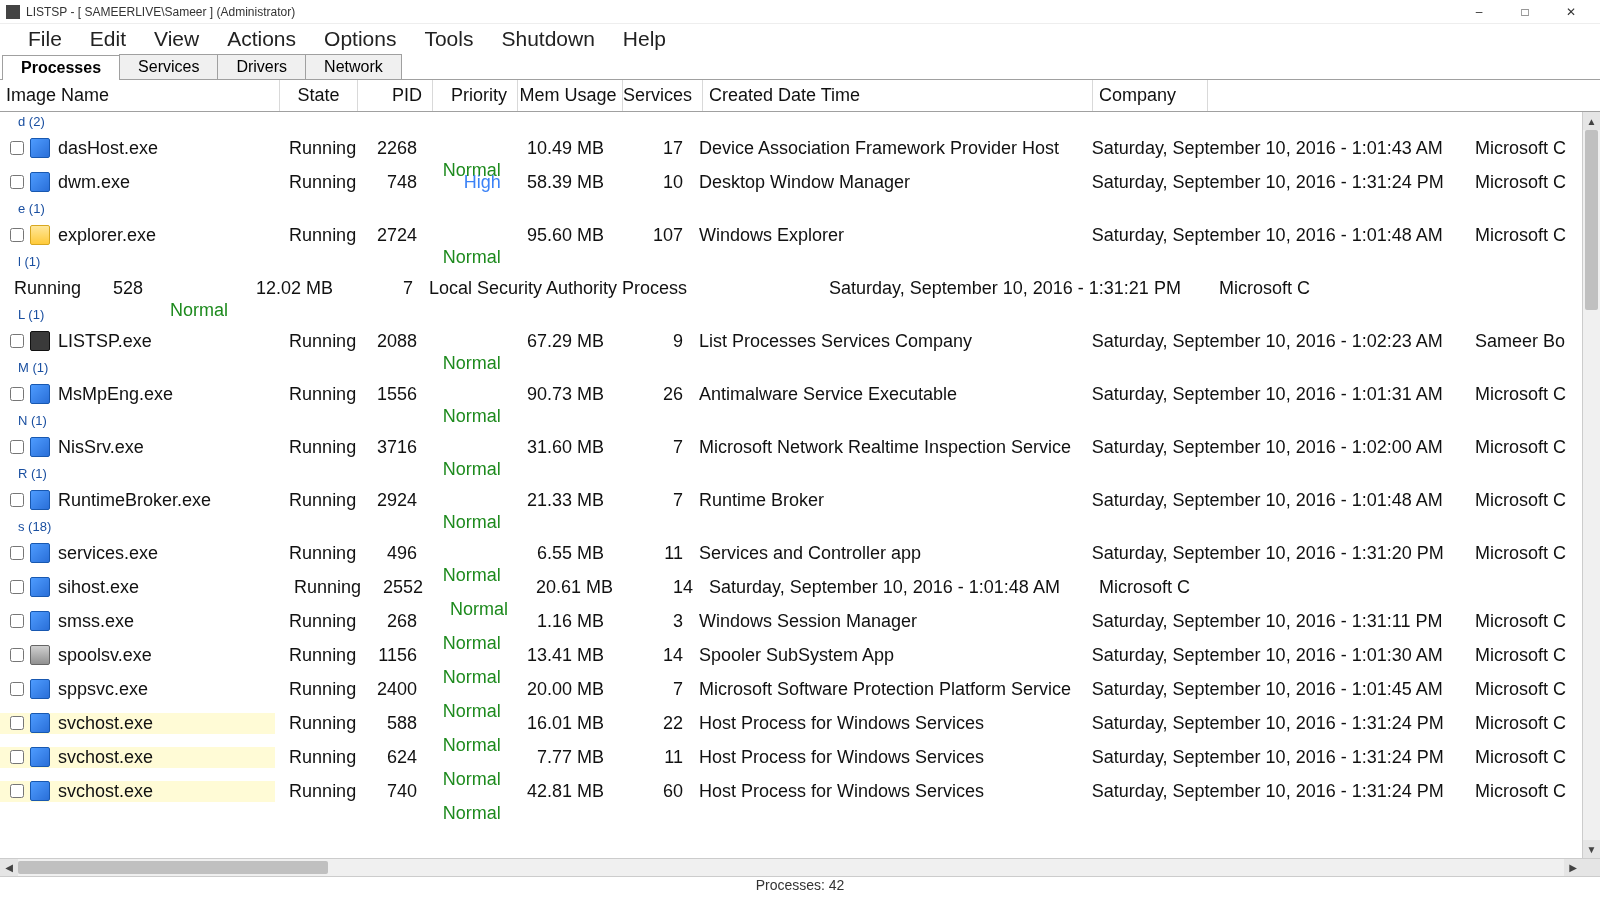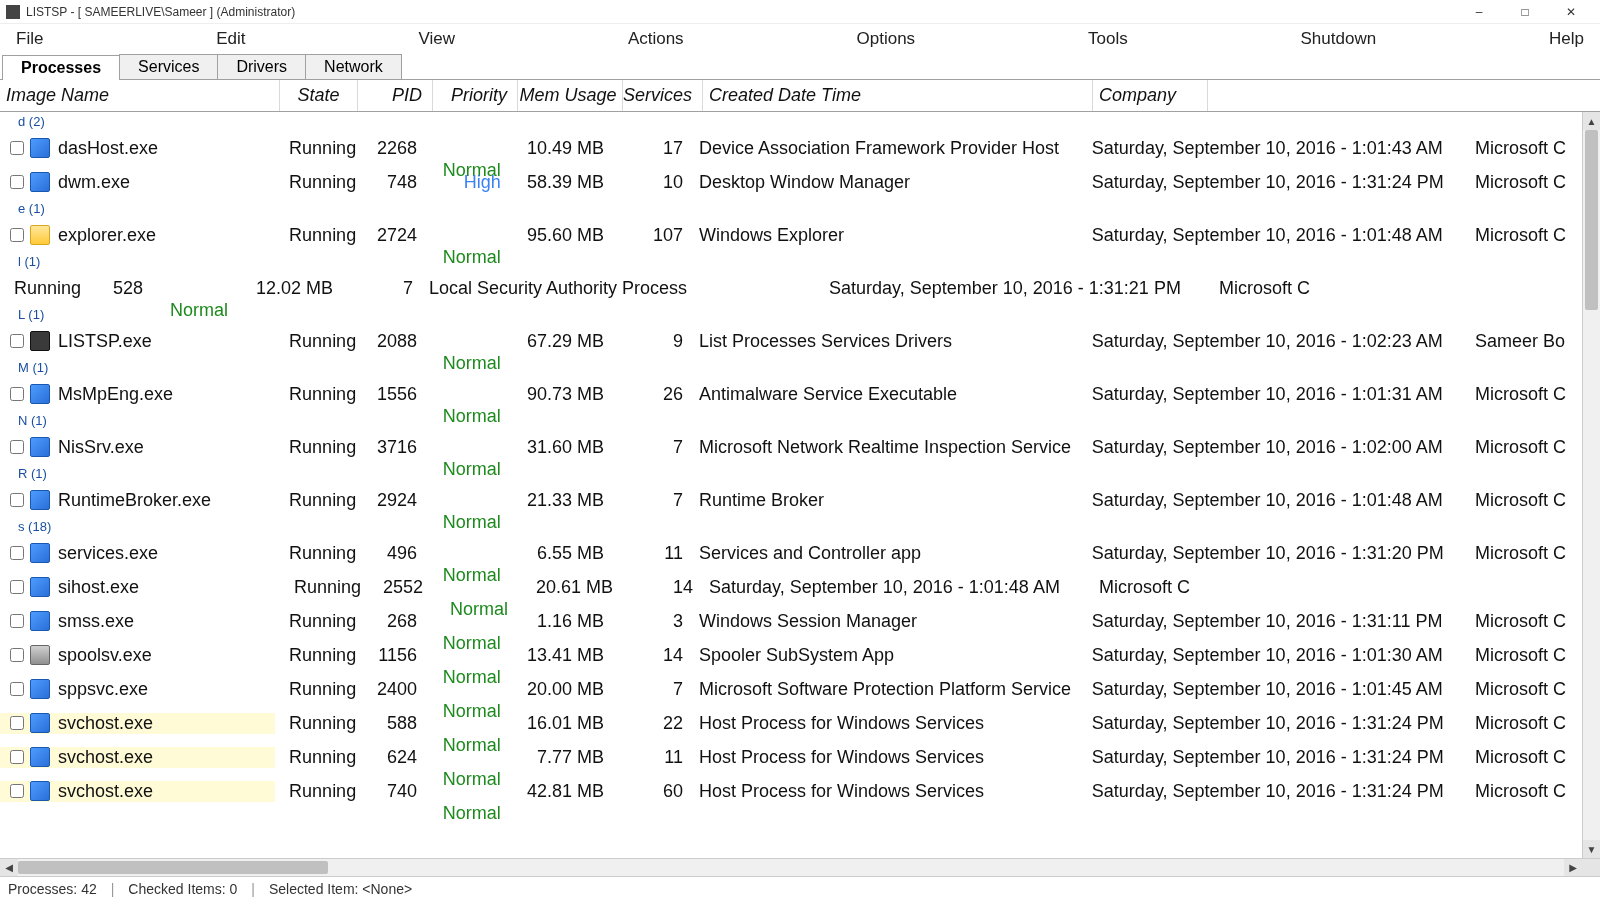--- a/index.html
+++ b/index.html
@@ -3,29 +3,29 @@
 <meta charset="utf-8">
 <style>
   * { margin: 0; padding: 0; box-sizing: border-box; }
   body { font-family: "Segoe UI", Tahoma, sans-serif; font-size: 14px; background: #fff; width: 1600px; height: 900px; overflow: hidden; display: flex; flex-direction: column; }
   
   .titlebar { height: 24px; display: flex; align-items: center; padding: 0 6px; background: #fff; font-size: 12px; color: #333; border-bottom: 1px solid #eee; }
   .titlebar .app-icon { width: 14px; height: 14px; background: #444; margin-right: 6px; display: inline-block; }
   .titlebar .spacer { flex: 1; }
   .titlebar .winbtn { width: 46px; height: 24px; display: flex; align-items: center; justify-content: center; font-size: 12px; color: #333; cursor: pointer; }
   
-  .menubar { height: 30px; display: flex; align-items: center; padding: 0 2px; font-size: 17px; color: #222; justify-content: space-between; }
+  .menubar { height: 30px; display: flex; align-items: center; padding: 0 14px; font-size: 21px; color: #222; }
   .menubar .menu-item { padding: 4px 14px; cursor: pointer; }
   
   .tabstrip { height: 26px; display: flex; align-items: flex-end; background: #fff; border-bottom: 1px solid #a0a0a0; padding-left: 2px; }
   .tabstrip .tab { padding: 3px 18px 3px 18px; font-size: 16px; border: 1px solid #a0a0a0; border-bottom: none; margin-right: -1px; background: #f0f0f0; position: relative; cursor: pointer; }
   .tabstrip .tab.active { background: #fff; font-weight: 700; top: 1px; }
   
   .col-headers { height: 32px; display: flex; align-items: center; border-bottom: 1px solid #a0a0a0; font-size: 18px; color: #111; white-space: nowrap; }
-  .col-headers .col { padding: 4px 6px; border-right: 1px solid #d9d9d9; height: 100%; display: flex; align-items: center; font-style: italic; }
+  .col-headers .col { padding: 4px 6px; border-right: 1px solid #d9d9d9; height: 100%; display: flex; align-items: center; }
   .col-name { width: 280px; }
   .col-state { width: 78px; justify-content: center; }
   .col-pid { width: 75px; justify-content: flex-end; padding-right: 10px !important; }
   .col-priority { width: 85px; justify-content: flex-end; padding-right: 10px !important; }
   .col-mem { width: 105px; justify-content: center; padding-right: 10px !important; }
   .col-threads { width: 80px; justify-content: flex-end; padding-right: 10px !important; }
   .col-desc { width: 400px; }
   .col-created { width: 390px; }
   .col-company { width: 115px; }
   
@@ -57,21 +57,21 @@
   .vscroll .arrow { height: 18px; display:flex; align-items:center; justify-content:center; font-size:10px; color:#444; cursor:pointer; background:#e5e5e5; }
   .vscroll .track { flex:1; position:relative; }
   .vscroll .thumb { position:absolute; left:2px; right:2px; top:0; height:180px; background:#c0c0c0; border-radius:2px; }
   
   .hscroll { height: 18px; background:#f0f0f0; border-top:1px solid #ccc; display:flex; }
   .hscroll .arrow { width:18px; display:flex; align-items:center; justify-content:center; font-size:10px; color:#444; cursor:pointer; background:#e5e5e5; }
   .hscroll .track { flex:1; position:relative; }
   .hscroll .thumb { position:absolute; top:2px; bottom:2px; left:0; width:310px; background:#c0c0c0; border-radius:2px; }
   .hscroll .corner { width:18px; background:#e5e5e5; }
   
-  .statusbar { height: 24px; display:flex; align-items:center; font-size:14px; color:#333; border-top:1px solid #ccc; padding: 0 8px; gap: 14px; }
+  .statusbar { height: 24px; display:flex; align-items:center; font-size:14px; color:#333; border-top:1px solid #ccc; padding: 0 8px; gap: 14px; flex-direction: column; }
   .statusbar .sep { color:#999; }
 </style>
 </head>
 <body>
 
 <div class="titlebar">
   <span class="app-icon"></span>
   <span>LISTSP - [ SAMEERLIVE\Sameer ] (Administrator)</span>
   <span class="spacer"></span>
   <div class="winbtn">–</div>
@@ -190,21 +190,21 @@
           <div class="cell c-name">
             <input type="checkbox" style="">
             <span class="proc-icon dark"></span>
             <span>LISTSP.exe</span>
           </div>
           <div class="cell c-state">Running</div>
           <div class="cell c-pid">2088</div>
           <div class="cell c-priority prio-normal">Normal</div>
           <div class="cell c-mem">67.29 MB</div>
           <div class="cell c-threads">9</div>
-          <div class="cell c-desc">List Processes Services Drivers</div>
+          <div class="cell c-desc">List Processes Services Company</div>
           <div class="cell c-created">Saturday, September 10, 2016 - 1:02:23 AM</div>
           <div class="cell c-company">Sameer Bo</div>
         </div>
         <div class="group">M (1)</div>
         <div class="row">
           <div class="cell c-name">
             <input type="checkbox" style="">
             <span class="proc-icon "></span>
             <span>MsMpEng.exe</span>
           </div>

